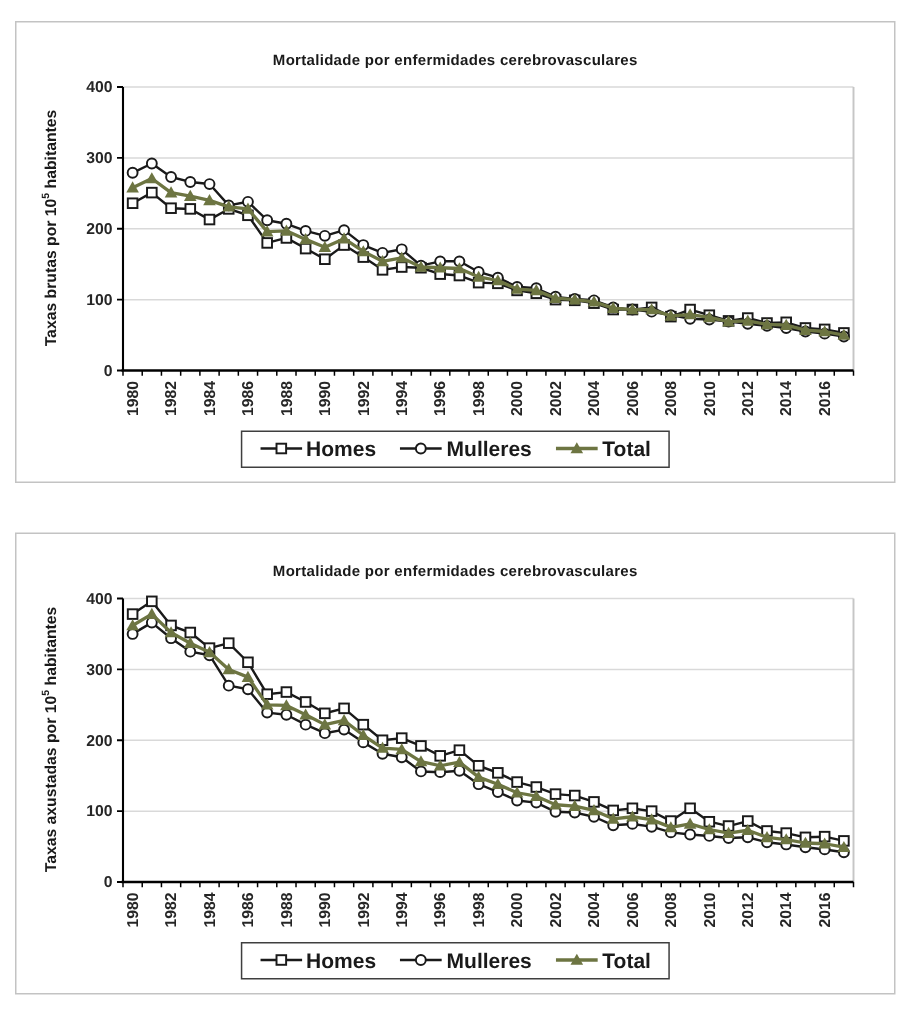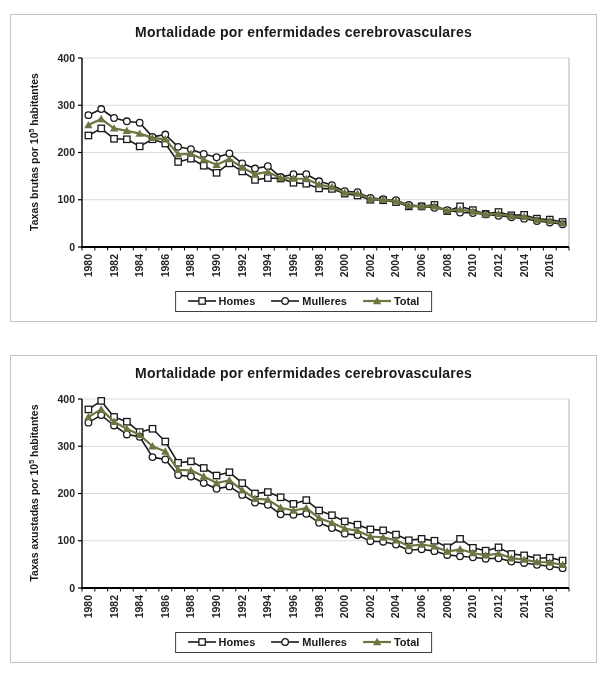--- a/index.html
+++ b/index.html
@@ -8,37 +8,37 @@
     font-family:"Liberation Sans", sans-serif;
     -webkit-font-smoothing:antialiased;
   }
   .panel {
     position:absolute; left:10px; width:587px; height:308px;
     border:1px solid #c3c3c3; background:#ffffff; box-sizing:border-box;
   }
   #panel-0 { top:14px; }
   #panel-1 { top:355px; }
   .chart-title {
-    position:absolute; top:9px; left:0; right:0; margin:0;
-    text-align:center; font-size:14px; font-weight:bold; color:#1a1a1a;
+    position:absolute; top:9px; left:0; right:0; margin:11px;
+    text-align:center; font-size:10px; font-weight:bold; color:#1a1a1a;
     letter-spacing:0.2px;
   }
   .ylabel {
     position:absolute; left:23px; top:137px;
     transform:translate(-50%,-50%) rotate(-90deg);
     white-space:nowrap; font-size:10.5px; font-weight:bold; color:#1a1a1a;
   }
   .ylabel sup { font-size:7px; }
   svg.plot { position:absolute; left:0; top:0; }
   .legend {
     position:absolute; bottom:9px; left:50%; transform:translateX(-50%);
     display:flex; align-items:center; gap:16px;
     border:1px solid #3f3f3f; background:#ffffff;
     padding:3px 12px 4px 12px;
-    font-size:11px; font-weight:bold; color:#1a1a1a; white-space:nowrap;
+    font-size:14px; font-weight:bold; color:#1a1a1a; white-space:nowrap;
   }
   .legend-item { display:flex; align-items:center; gap:3px; }
   .legend-item svg { display:block; }
 </style>
 </head>
 <body>
 
 <div>
 
   <section class="panel" id="panel-0">

